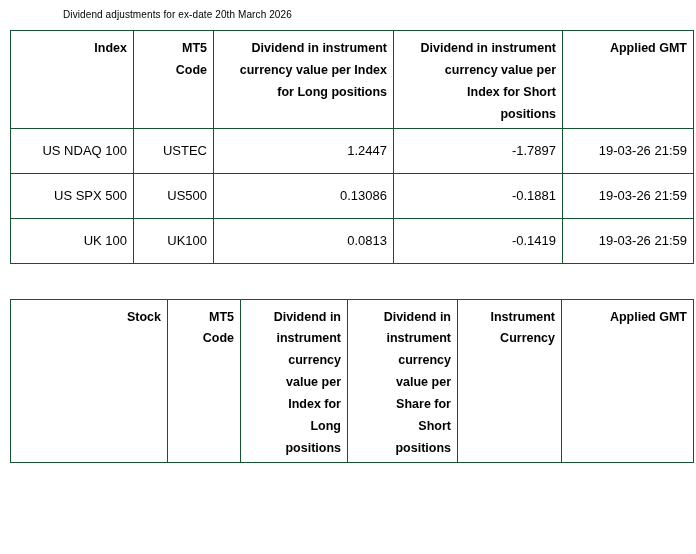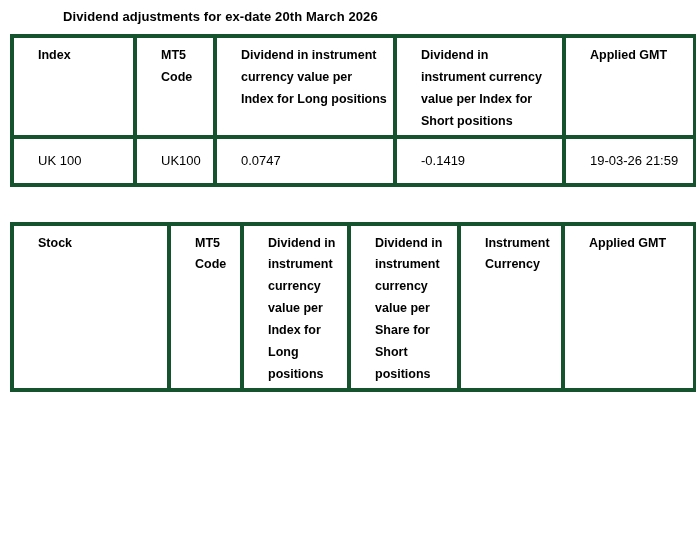--- a/index.html
+++ b/index.html
@@ -11,36 +11,37 @@
   }
   .page {
     position: relative;
     width: 696px;
     height: 554px;
     background: #ffffff;
     overflow: hidden;
   }
   .doc-title {
     margin: 9px 0 0 63px;
-    font-size: 13px;
-    font-weight: bold;
+    font-size: 10px;
+    font-weight: normal;
     letter-spacing: 0.1px;
   }
   table.divtable {
     border-collapse: collapse;
     table-layout: fixed;
     margin-left: 10px;
   }
   table.divtable td {
-    border: 4px solid #14532d;
+    border: 1px solid #14532d;
     font-size: 13px;
     padding: 2px 6px 2px 24px;
     overflow: hidden;
     vertical-align: middle;
     background: #ffffff;
+    text-align: right;
   }
   table.divtable td.hdr {
     font-weight: bold;
     font-size: 12.5px;
     vertical-align: top;
     padding-top: 7px;
     line-height: 1.75;
   }
   #index-table { margin-top: 10px; width: 683px; }
   #index-table tr.header-row td { height: 84px; }
@@ -66,23 +67,37 @@
     </colgroup>
     <tbody>
         <tr class="header-row">
       <td class="hdr">Index</td>
       <td class="hdr">MT5 Code</td>
       <td class="hdr">Dividend in instrument currency value per Index for Long positions</td>
       <td class="hdr">Dividend in instrument currency value per Index for Short positions</td>
       <td class="hdr">Applied GMT</td>
     </tr>
     <tr class="data-row">
+      <td>US NDAQ 100</td>
+      <td>USTEC</td>
+      <td>1.2447</td>
+      <td>-1.7897</td>
+      <td>19-03-26 21:59</td>
+    </tr>
+    <tr class="data-row">
+      <td>US SPX 500</td>
+      <td>US500</td>
+      <td>0.13086</td>
+      <td>-0.1881</td>
+      <td>19-03-26 21:59</td>
+    </tr>
+    <tr class="data-row">
       <td>UK 100</td>
       <td>UK100</td>
-      <td>0.0747</td>
+      <td>0.0813</td>
       <td>-0.1419</td>
       <td>19-03-26 21:59</td>
     </tr>
   </tbody>
     </table>
 
   <table id="stock-table" class="divtable">
     <colgroup>
       <col style="width:157px">
         <col style="width:73px">

